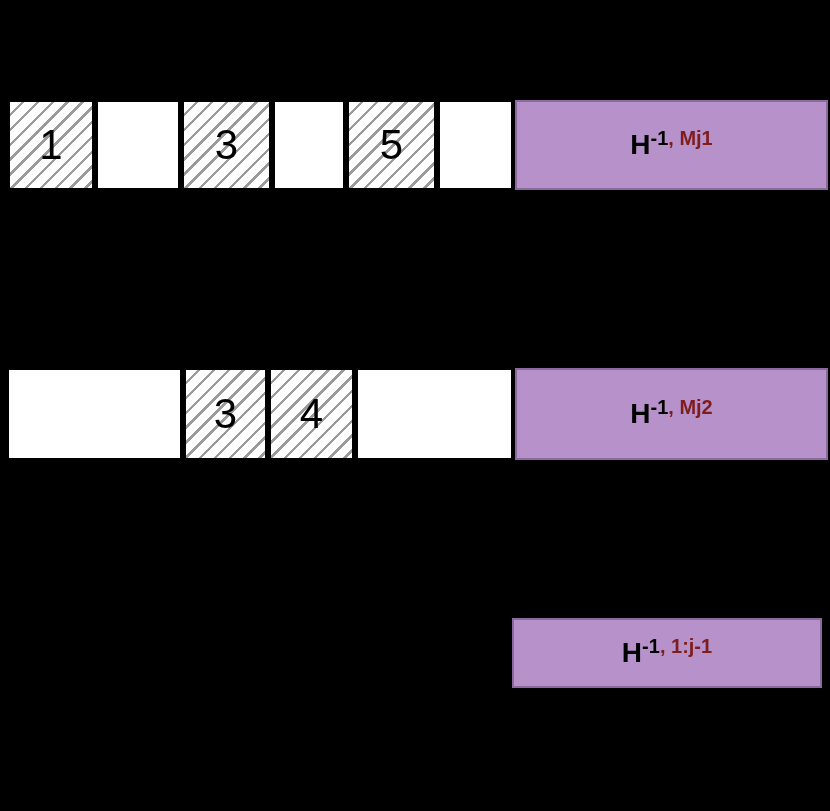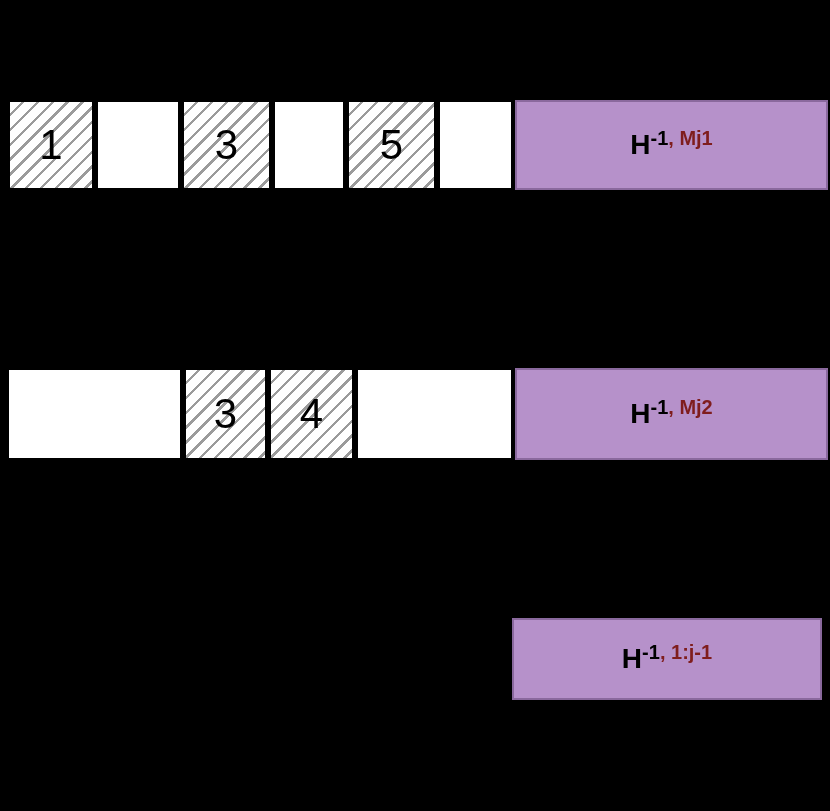--- a/index.html
+++ b/index.html
@@ -51,21 +51,21 @@
     display: flex;
     align-items: center;
     justify-content: center;
     height: 100%;
   }
   #footer-box {
     position: absolute;
     left: 512px;
     top: 618px;
     width: 310px;
-    height: 82px;
+    height: 70px;
   }
   .plabel {
     font-weight: 700;
     color: #000000;
     font-size: 28px;
     line-height: 1;
     white-space: pre;
   }
   .plabel .sup {
     display: inline-block;

